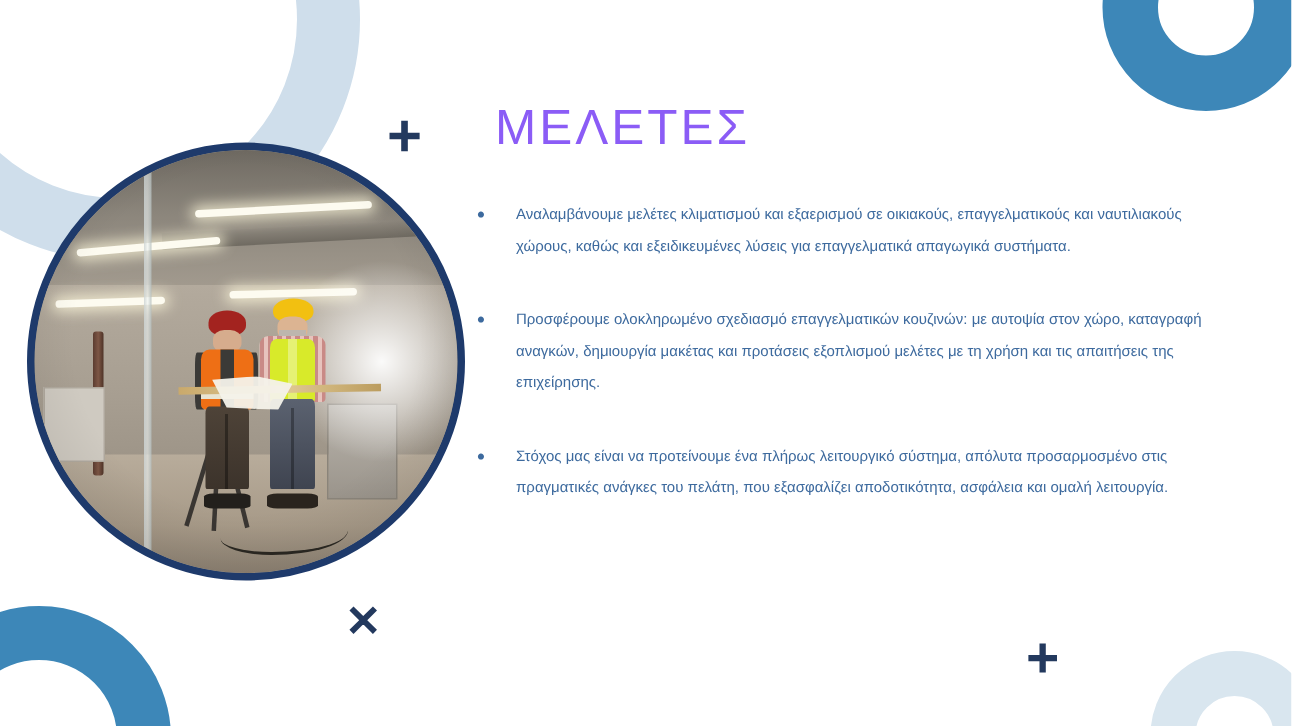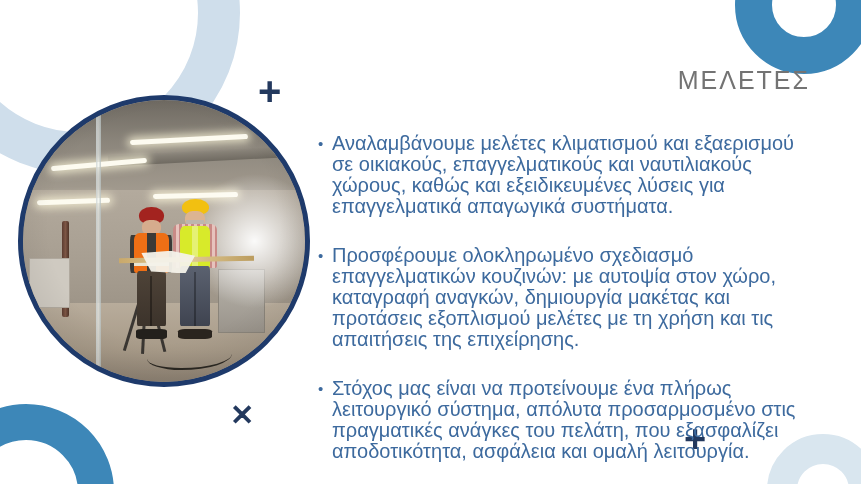--- a/index.html
+++ b/index.html
@@ -295,24 +295,24 @@
     position: absolute; inset: 0;
     background: radial-gradient(circle at 50% 45%, rgba(0,0,0,0) 55%, rgba(0,0,0,0.16) 100%);
   }
 
   
   #title {
     position: absolute;
     left: 330px;
     top: 66px;
     width: 480px;
-    text-align: right;
-    font-size: 25px;
+    text-align: left;
+    font-size: 33px;
     letter-spacing: 2px;
-    color: #737373;
+    color: #8b5cf6;
     font-weight: 400;
   }
 
   #bullets {
     position: absolute;
     left: 318px;
     top: 133px;
     width: 500px;
   }
 
@@ -327,22 +327,23 @@
     flex: 0 0 auto;
     width: 14px;
     color: #3d6a9e;
     font-size: 15px;
     line-height: 21px;
   }
 
   .bullet-text {
     flex: 1 1 auto;
     color: #3d6a9e;
-    font-size: 20px;
+    font-size: 10px;
     line-height: 21px;
+    margin-left: 12px;
   }
 </style>
 </head>
 <body>
 
 <div id="slide">
 
   <div class="ring ring-tl"></div>
   <div class="ring ring-tr"></div>
   <div class="ring ring-bl"></div>

